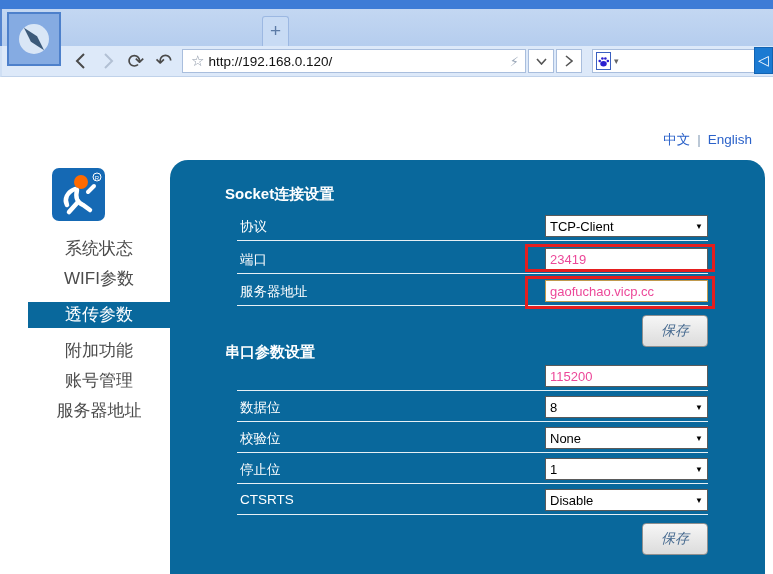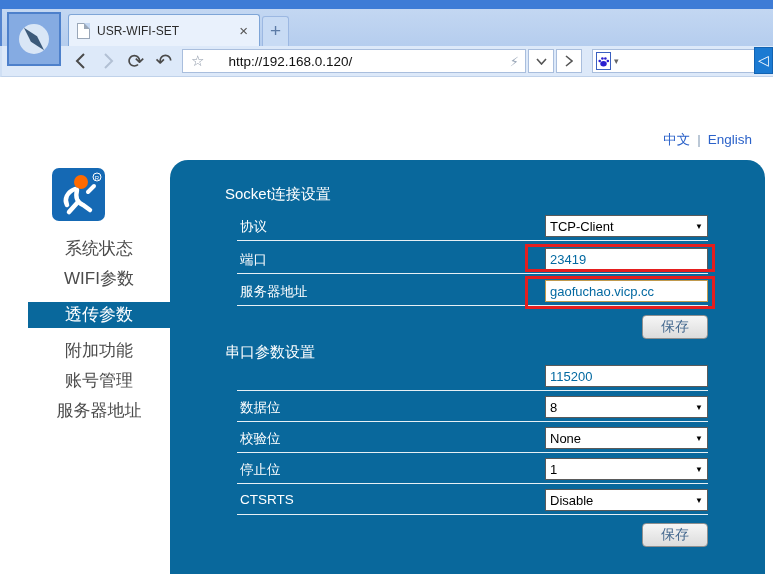--- a/index.html
+++ b/index.html
@@ -17,63 +17,58 @@
   .page-ico { width:13px; height:16px; background:#fff; border:1px solid #9aa7b8; position:relative; }
   .page-ico:after { content:""; position:absolute; right:-1px; top:-1px; border:3px solid; border-color:#c3d7f2 #c3d7f2 #9aa7b8 #9aa7b8; }
 
   .toolbar { position:absolute; left:0; top:46px; width:773px; height:31px; background:#dde9f9; border-bottom:1px solid #c0d2ea; border-left:2px solid #cfdff4; display:flex; align-items:center; }
   .navbtns { display:flex; align-items:center; gap:4px; margin-left:66px; }
   .navbtn { width:24px; height:24px; display:flex; align-items:center; justify-content:center; color:#4a4a4a; cursor:pointer; font-size:19px; }
   .navbtn.disabled { color:#b2c0d4; }
   .glyphbtn { font-size:20px; line-height:20px; }
   .urlbox { margin-left:6px; width:344px; height:24px; background:#fff; border:1px solid #a9bedd; display:flex; align-items:center; padding:0 4px; }
   .star { color:#8a95a5; font-size:15px; margin:0 4px; cursor:pointer; }
-  .urlinput { flex:1; border:none; outline:none; font-size:13.5px; color:#111; font-family:"Liberation Sans","DejaVu Sans",sans-serif; background:transparent;margin-left:20px; }
+  .urlinput { flex:1; border:none; outline:none; font-size:13.5px; color:#111; font-family:"Liberation Sans","DejaVu Sans",sans-serif; background:transparent; }
   .bolt { color:#9aa7b8; font-size:13px; margin-right:2px; cursor:pointer; }
   .minibox { width:26px; height:24px; background:#fff; border:1px solid #a9bedd; margin-left:2px; display:flex; align-items:center; justify-content:center; cursor:pointer; color:#555; }
   .searchbox { margin-left:10px; width:176px; height:24px; background:#fff; border:1px solid #a9bedd; display:flex; align-items:center; padding:0 3px; }
   .paw-btn { width:18px; height:18px; border:1px solid #3a5fc0; display:flex; align-items:center; justify-content:center; cursor:pointer; }
   .srch-dd { color:#666; font-size:9px; margin:0 3px; cursor:pointer; }
   .searchinput { flex:1; border:none; outline:none; background:transparent; font-size:12px; }
   .toggle-btn { position:absolute; right:0; top:47px; width:19px; height:27px; background:#1b7ad2; border:1px solid #1263b2; color:#fff; font-size:14px; text-align:center; line-height:25px; cursor:pointer; }
 
   
   .content { position:absolute; left:0; top:77px; width:773px; height:497px; background:#fff; }
   .lang { position:absolute; top:54px; right:21px; font-size:13.5px; color:#2b62c9; }
   .lang a { color:#2b62c9; text-decoration:none; cursor:pointer; }
   .lang .sep { color:#8aa0b8; margin:0 7px; }
 
   .usr-logo { position:absolute; left:52px; top:91px; width:53px; height:53px; background:#1569b4; border-radius:7px; }
   .menu { position:absolute; left:28px; top:157px; width:142px; }
   .menu-item { height:30px; line-height:30px; text-align:center; font-size:17px; color:#4b4b4b; cursor:pointer; white-space:nowrap; }
   .menu-item.active { background:#09689c; color:#fff; height:26px; line-height:26px; margin:8px 0; }
 
   .panel { position:absolute; left:170px; top:83px; width:595px; height:414px; background:#09689c; border-radius:18px 18px 0 0; }
-  .sec-title { position:absolute; left:55px; color:#fff; font-size:15px; font-weight:normal; }
+  .sec-title { position:absolute; left:55px; color:#fff; font-size:15px; font-weight:bold; }
   .frow { position:absolute; left:67px; width:471px; height:26px; border-bottom:1px solid rgba(255,255,255,.9); }
   .frow .flabel { position:absolute; left:3px; top:3px; font-size:13.5px; color:#fff; white-space:nowrap; }
   .field { position:absolute; right:0; top:0; width:163px; height:22px; }
-  .txt { width:163px; height:22px; border:1px solid #5a5a5a; font-size:13px; padding:0 4px; font-family:"Liberation Sans","DejaVu Sans",sans-serif; color:#0369a1; outline:none; }
+  .txt { width:163px; height:22px; border:1px solid #5a5a5a; font-size:13px; padding:0 4px; font-family:"Liberation Sans","DejaVu Sans",sans-serif; color:#ec4899; outline:none; }
   .txt.focused { border:1px solid #c09a4e; }
   .sel { width:163px; height:22px; background:#fff; border:1px solid #5a5a5a; display:flex; align-items:center; padding:0 4px; font-size:13px; color:#000; cursor:pointer; }
   .sel .sel-arrow { margin-left:auto; font-size:8px; color:#000; }
-  .savebtn { position:absolute; width:66px; height:24px; background:linear-gradient(#f6f6f6,#dcdcdc); border:1px solid #8f8f8f; border-radius:4px; color:#44688e; font-size:14px; cursor:pointer; font-family:"Liberation Sans","DejaVu Sans",sans-serif; }
+  .savebtn { position:absolute; width:66px; height:32px; background:linear-gradient(#f6f6f6,#dcdcdc); border:1px solid #8f8f8f; border-radius:4px; color:#44688e; font-size:14px; cursor:pointer; font-family:"Liberation Sans","DejaVu Sans",sans-serif;font-style:italic; }
   .redbox { position:absolute; border:3px solid #e41e1e; left:355px; width:190px; pointer-events:none; }
 </style>
 </head>
 <body>
 
 <div class="top-strip"></div>
 
 <div class="tabbar">
-  <div class="tab">
-    <span class="page-ico"></span>
-    <span class="tab-title">USR-WIFI-SET</span>
-    <span class="tab-close">×</span>
-  </div>
   <div class="newtab"><span>+</span></div>
 </div>
 
 <div class="logo-btn">
   <svg width="40" height="40" viewBox="0 0 48 48">
     <circle cx="24" cy="24" r="18" fill="#d9e6f6"></circle>
     <g transform="rotate(-42 24 24)">
       <path d="M24 6 L29 24 L24 42 L19 24 Z" fill="#3c5a7a"></path>
     </g>
   </svg>

